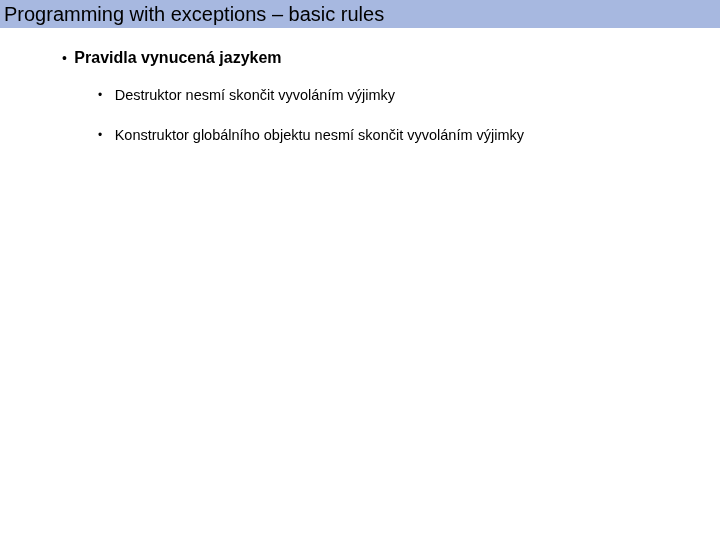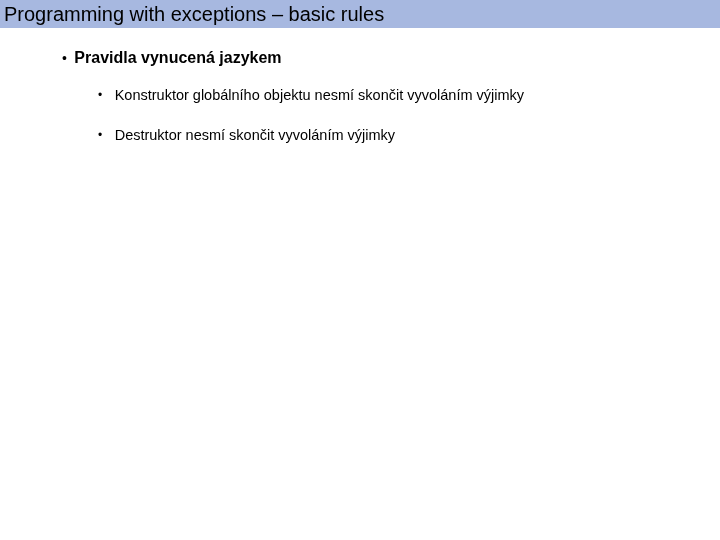--- a/index.html
+++ b/index.html
@@ -64,23 +64,23 @@
 
   <div class="content">
 
     <div class="level1">
       <span class="bullet">•</span>
       <span class="text">Pravidla vynucená jazykem</span>
 
       <div class="sublist">
         <div class="level2">
           <span class="bullet">•</span>
-          <span class="text">Konstruktor globálního objektu nesmí skončit vyvoláním výjimky</span>
+          <span class="text">Destruktor nesmí skončit vyvoláním výjimky</span>
         </div>
         <div class="level2">
           <span class="bullet">•</span>
-          <span class="text">Destruktor nesmí skončit vyvoláním výjimky</span>
+          <span class="text">Konstruktor globálního objektu nesmí skončit vyvoláním výjimky</span>
         </div>
       </div>
     </div>
 
   </div>
 </div>
 
 </body></html>

